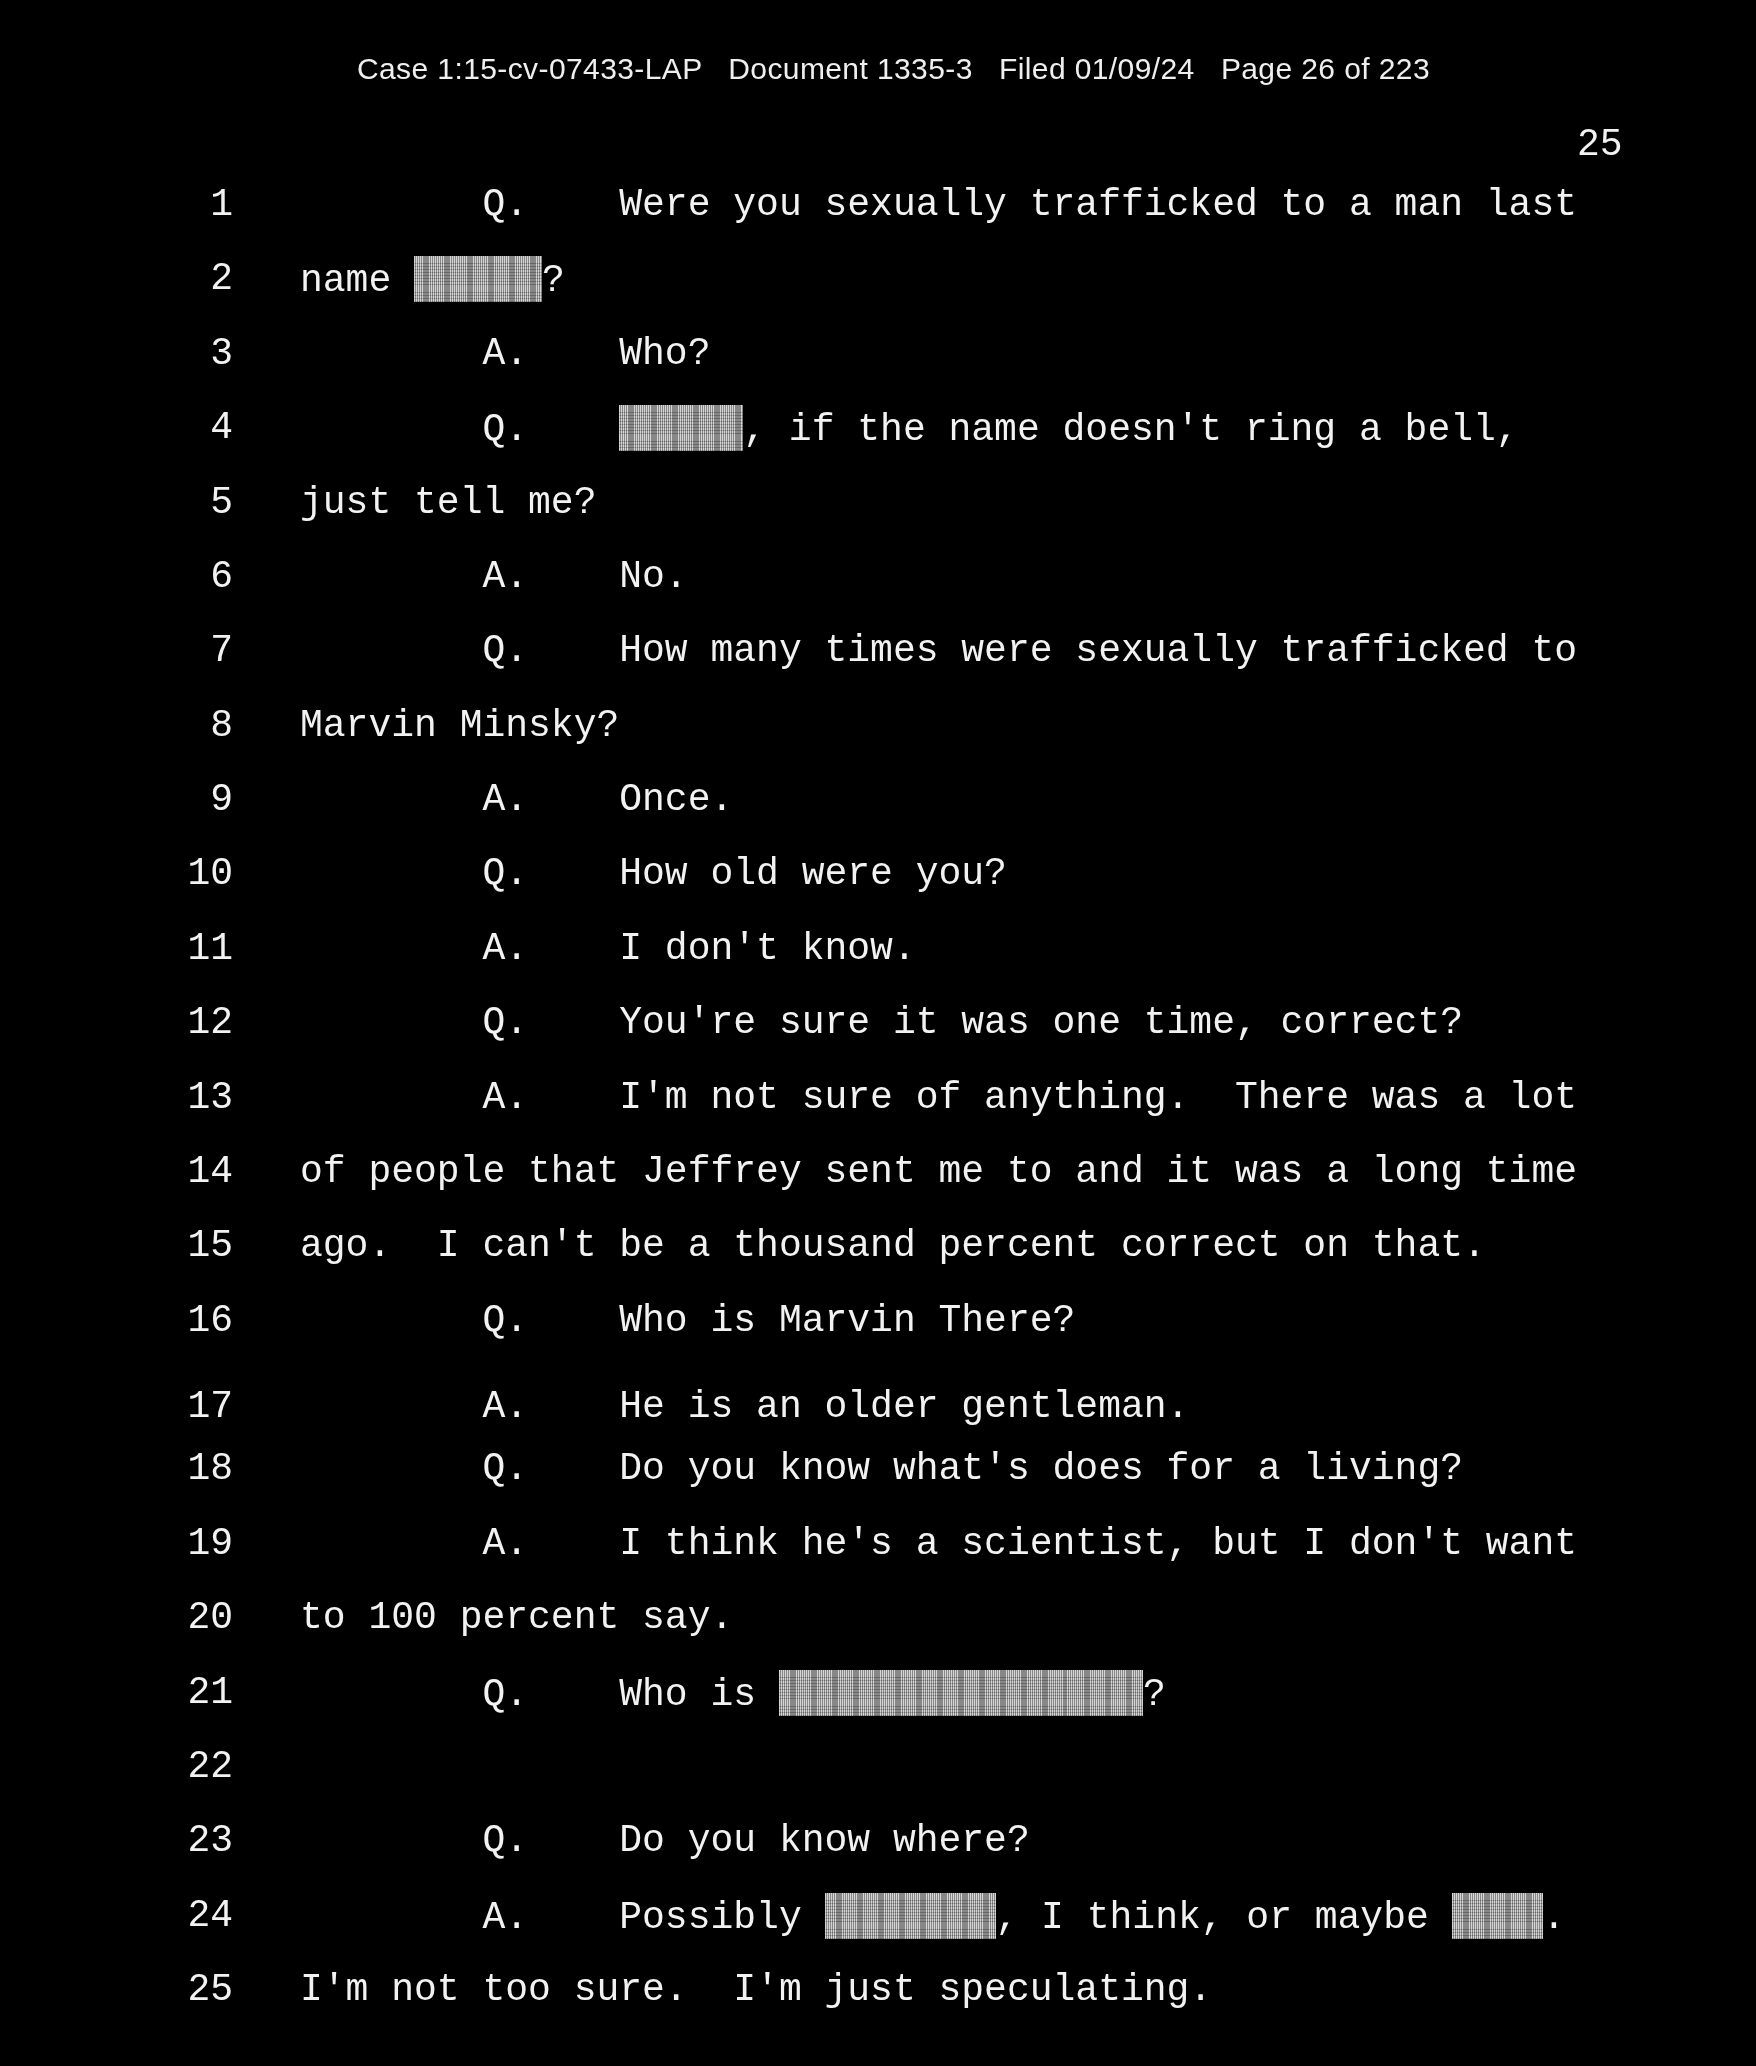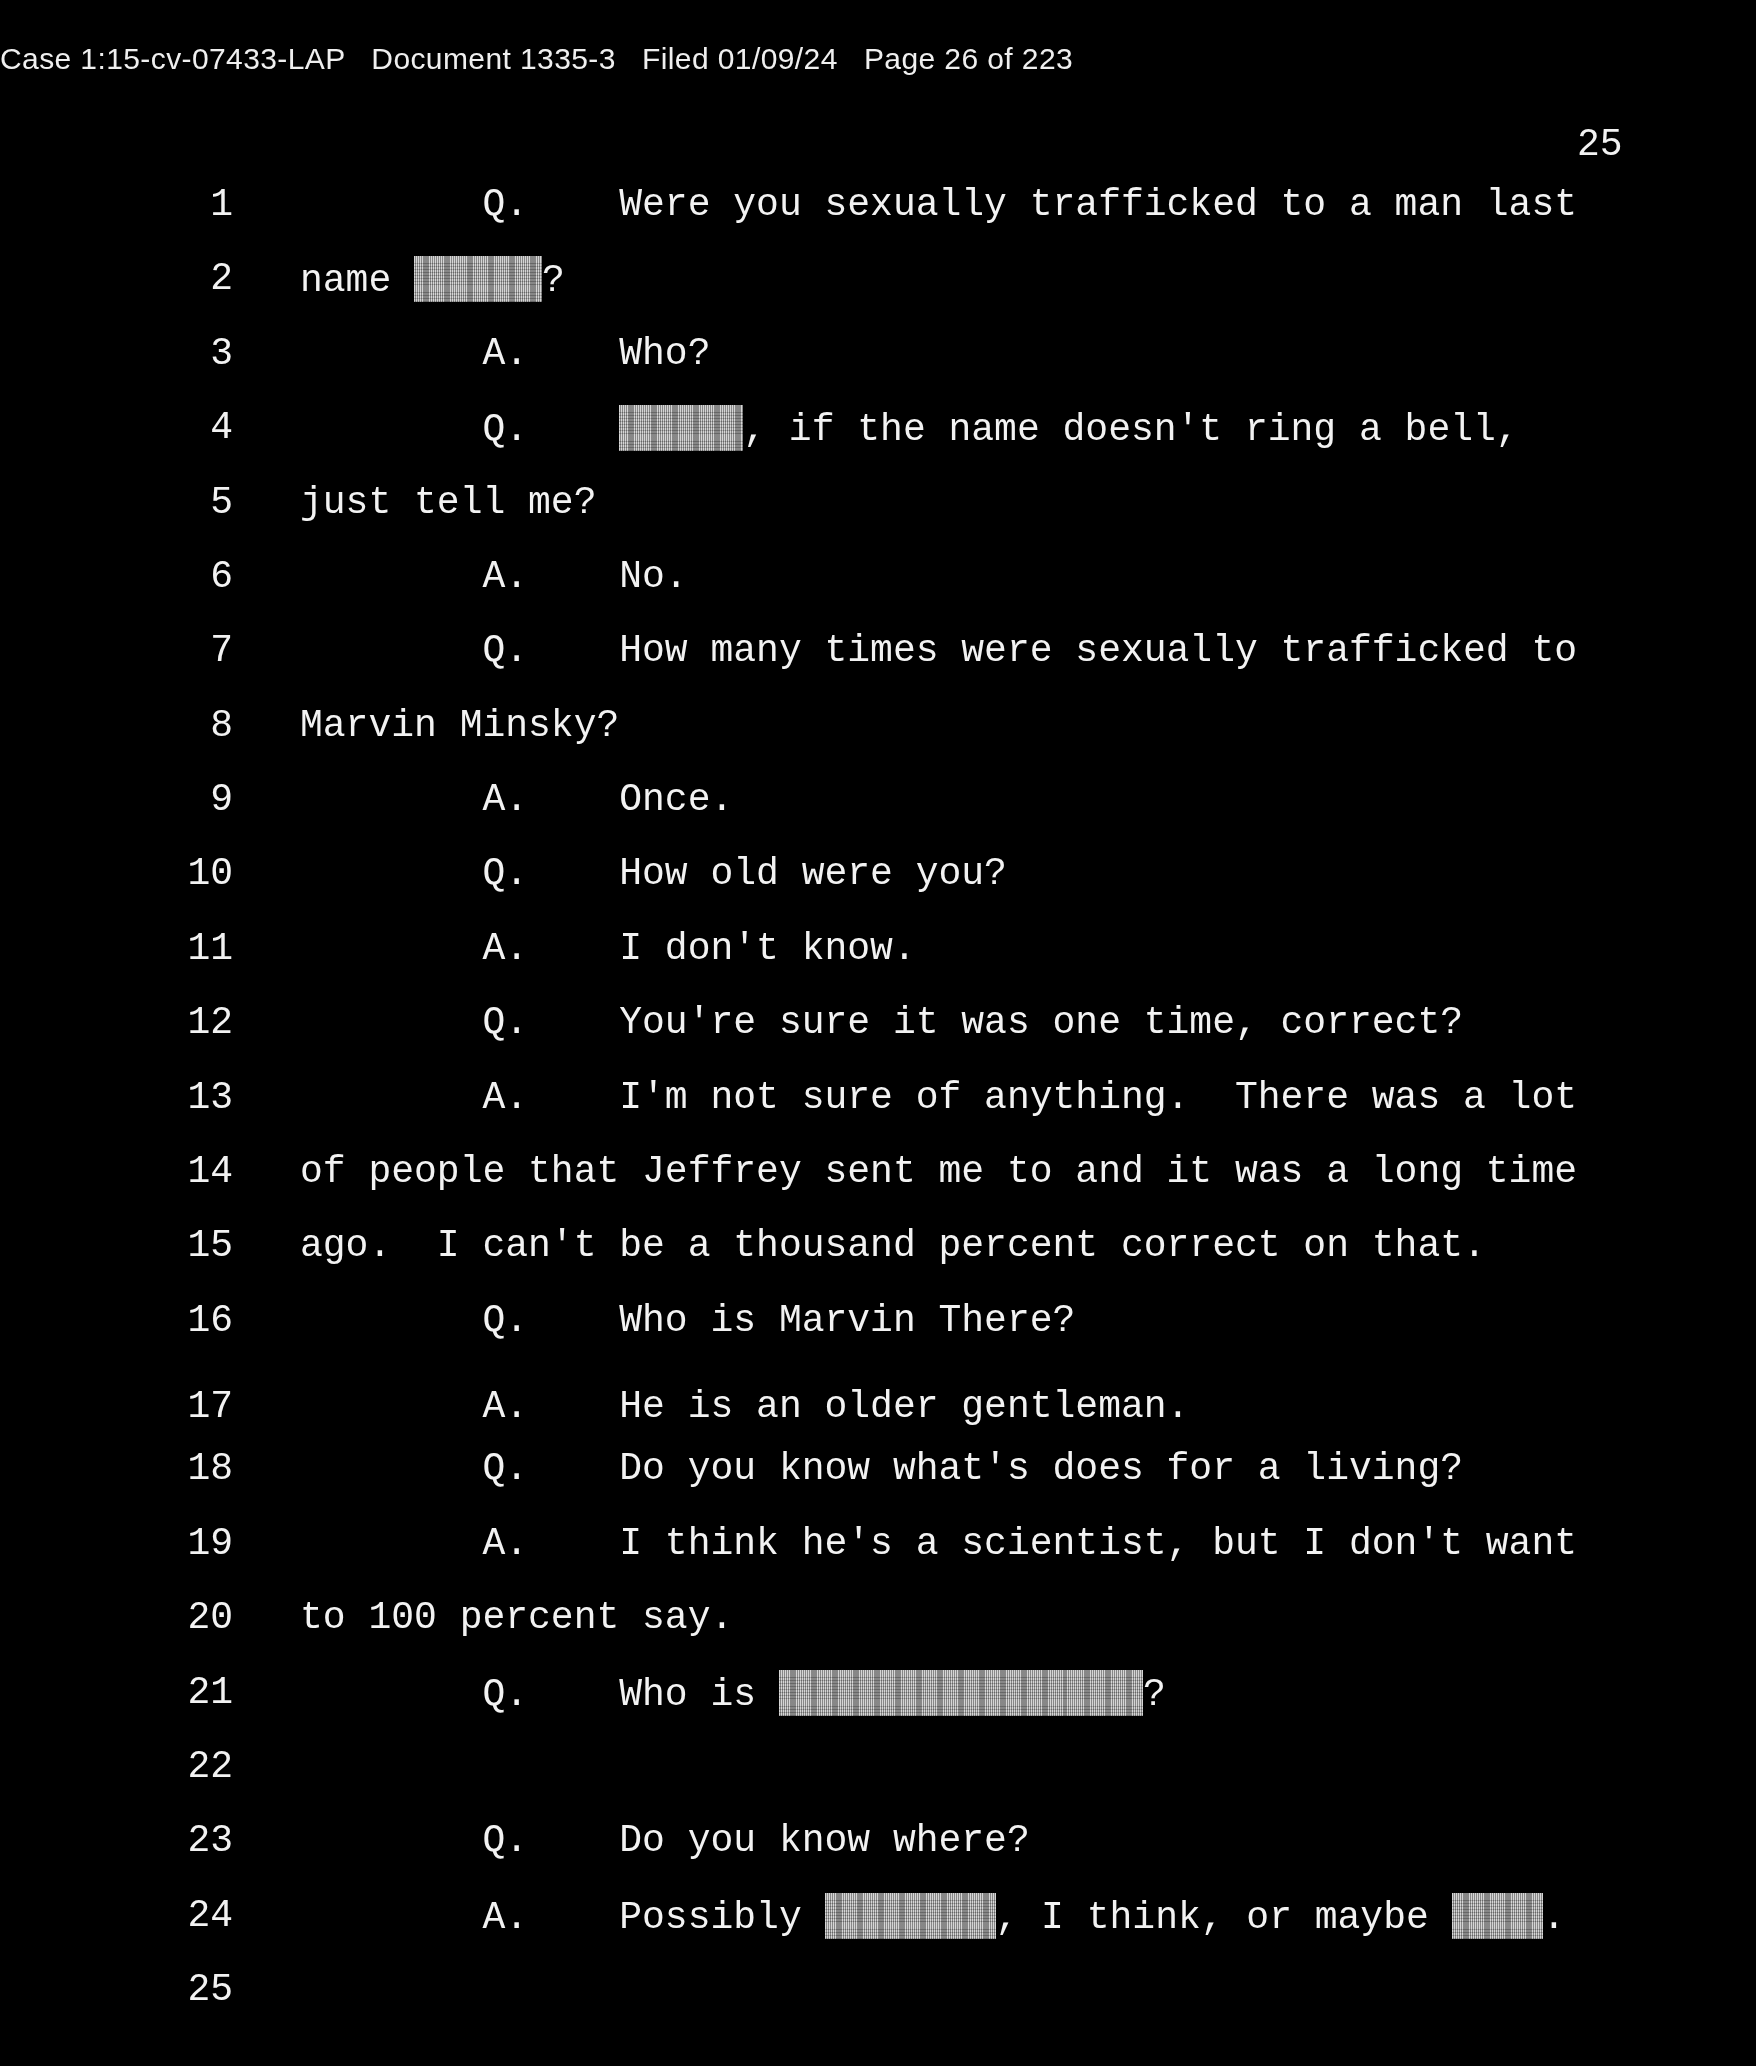--- a/index.html
+++ b/index.html
@@ -10,24 +10,24 @@
   #page {
     position: relative;
     width: 1756px;
     height: 2273px;
     background: #000000;
     overflow: hidden;
     color: #f2f2f2;
   }
   #case-header {
     position: absolute;
-    top: 42px;
+    top: 52px;
     left: 0;
     width: 1430px;
-    text-align: left;
+    text-align: right;
     font-family: "Liberation Sans", "DejaVu Sans", sans-serif;
     font-size: 30px;
     letter-spacing: 0.4px;
     white-space: pre;
     color: #efefef;
   }
   #page-number {
     position: absolute;
     top: 122px;
     left: 1577px;
@@ -103,17 +103,17 @@
       <div class="line" style="top: 1041px;"><span class="lnum">15</span><span class="ltext"><span>ago.  I can't be a thousand percent correct on that.</span></span></div>
       <div class="line" style="top: 1116px;"><span class="lnum">16</span><span class="ltext"><span>        Q.    Who is Marvin There?</span></span></div>
       <div class="line" style="top: 1190px; margin-top: 12px;"><span class="lnum">17</span><span class="ltext"><span>        A.    He is an older gentleman.</span></span></div>
       <div class="line" style="top: 1264px;"><span class="lnum">18</span><span class="ltext"><span>        Q.    Do you know what's does for a living?</span></span></div>
       <div class="line" style="top: 1339px;"><span class="lnum">19</span><span class="ltext"><span>        A.    I think he's a scientist, but I don't want</span></span></div>
       <div class="line" style="top: 1413px;"><span class="lnum">20</span><span class="ltext"><span>to 100 percent say.</span></span></div>
       <div class="line" style="top: 1488px; font-family: Liberation Mono, monospace;"><span class="lnum">21</span><span class="ltext"><span>        Q.    Who is </span><span class="redact" style="width: 364px;"></span><span>?</span></span></div>
       <div class="line" style="top: 1562px;"><span class="lnum">22</span></div>
       <div class="line" style="top: 1636px;"><span class="lnum">23</span><span class="ltext"><span>        Q.    Do you know where?</span></span></div>
       <div class="line" style="top: 1711px;"><span class="lnum">24</span><span class="ltext"><span>        A.    Possibly </span><span class="redact" style="width: 171px;"></span><span>, I think, or maybe </span><span class="redact" style="width: 91px;"></span><span>.</span></span></div>
-      <div class="line" style="top: 1785px;"><span class="lnum">25</span></div>
+      <div class="line" style="top: 1785px;"><span class="lnum">25</span><span class="ltext"><span>I'm not too sure.  I'm just speculating.</span></span></div>
     </div>
 
 </div>
 
 
 </body></html>

